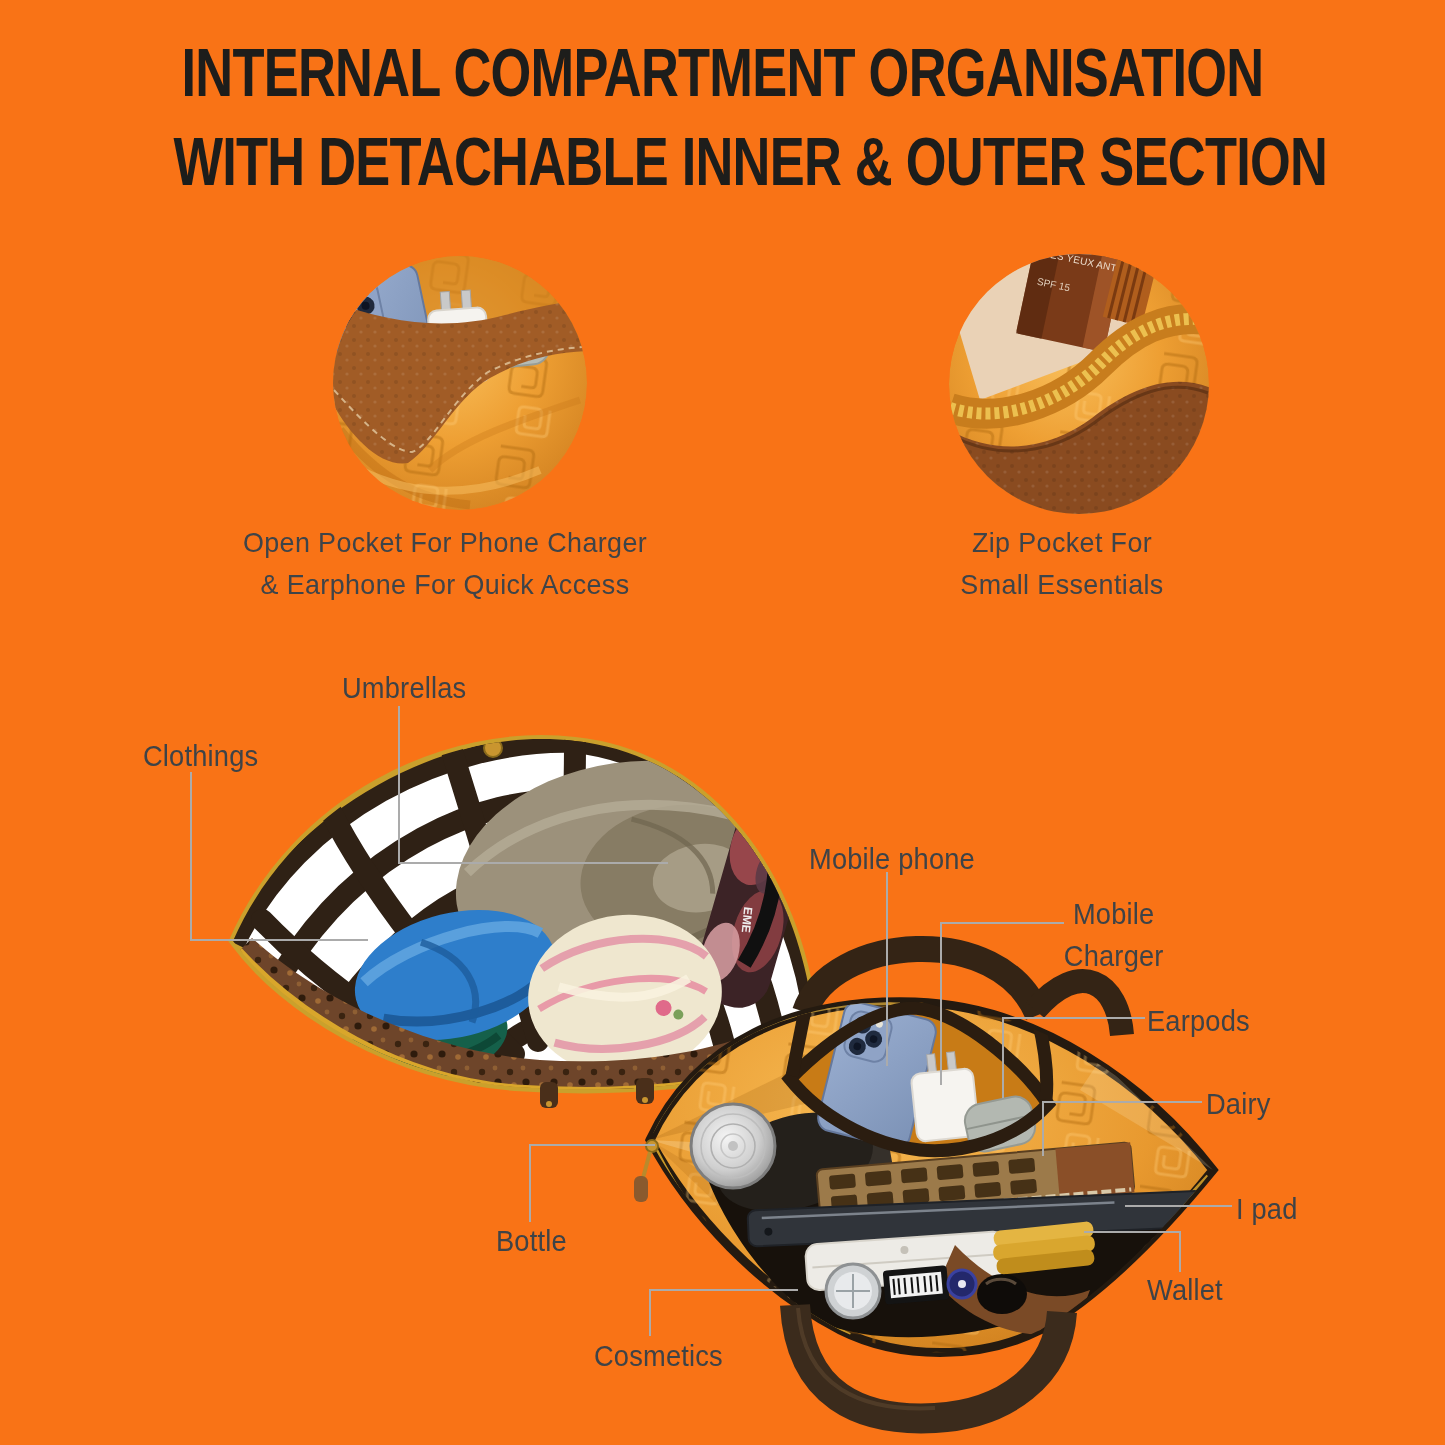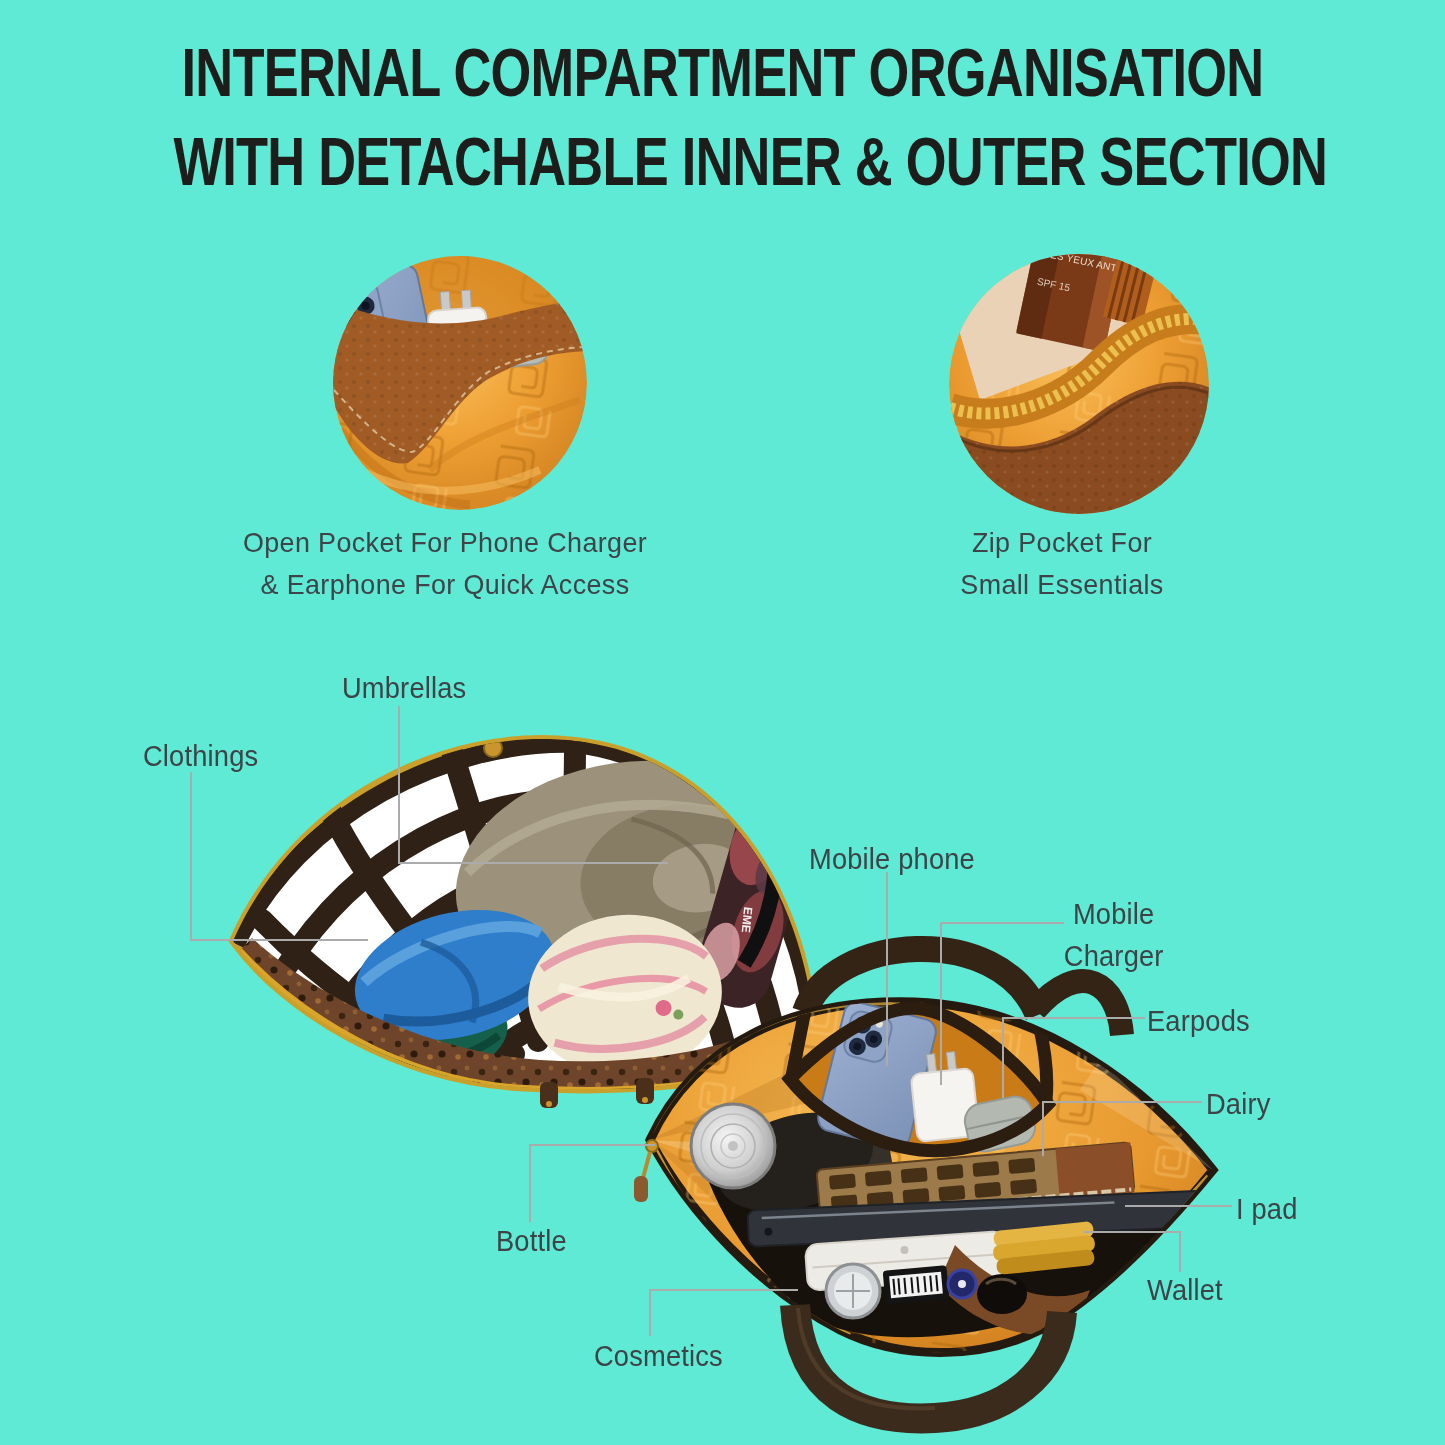--- a/index.html
+++ b/index.html
@@ -1,18 +1,18 @@
 <!DOCTYPE html>
 <html><head>
 <meta charset="utf-8">
 <style>
   html,body { margin:0; padding:0; background:#ffffff; }
   .stage {
     position:relative; width:1445px; height:1445px; overflow:hidden;
-    background:#5eead4;
+    background:#f97316;
     font-family:"Liberation Sans","DejaVu Sans",sans-serif;
   }
   .title-wrap {
     position:absolute; top:28px; left:0; width:1445px; text-align:center;
     color:#1d1d1b; font-weight:700; font-size:69px; line-height:89px;
     letter-spacing:-1px; transform:scaleX(0.76); transform-origin:50% 0;
     white-space:nowrap;
   }
   .caption {
     position:absolute; width:560px; text-align:center;

